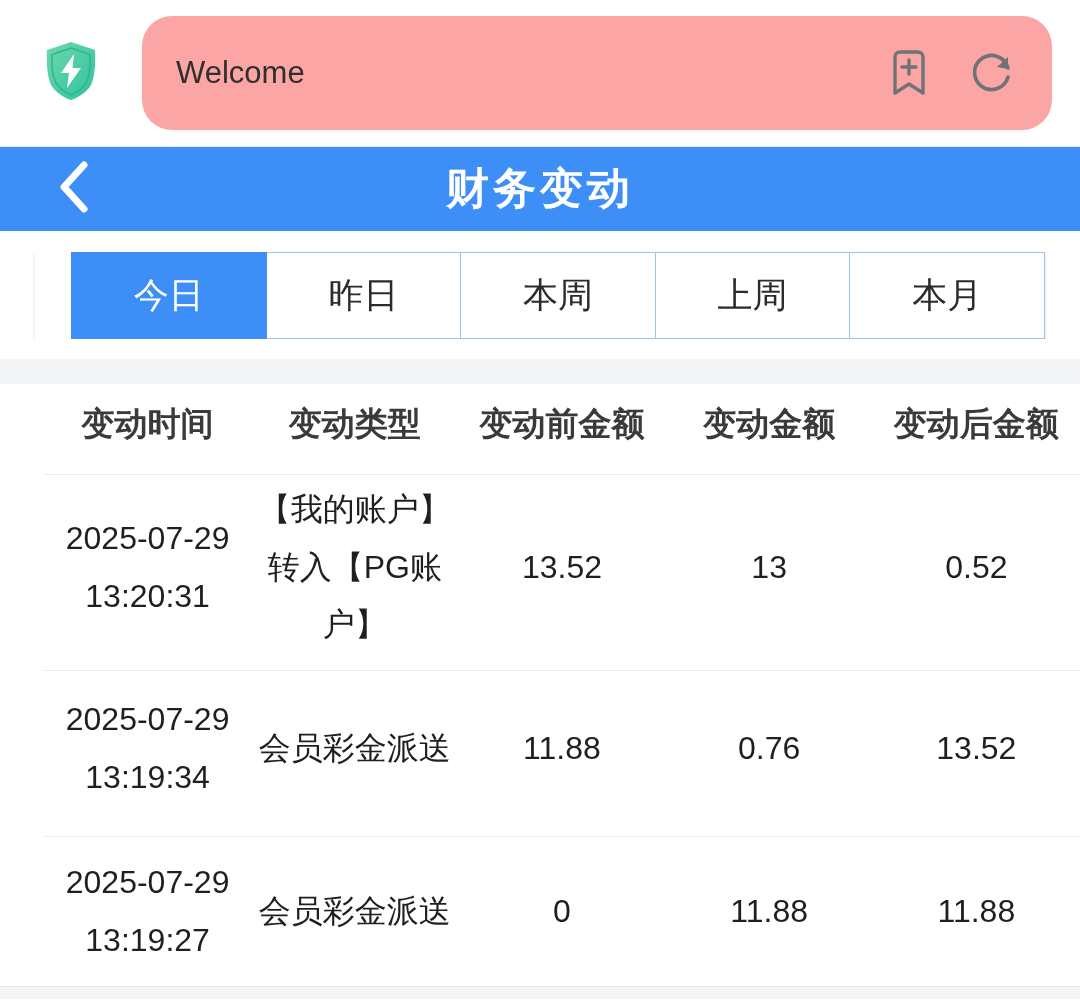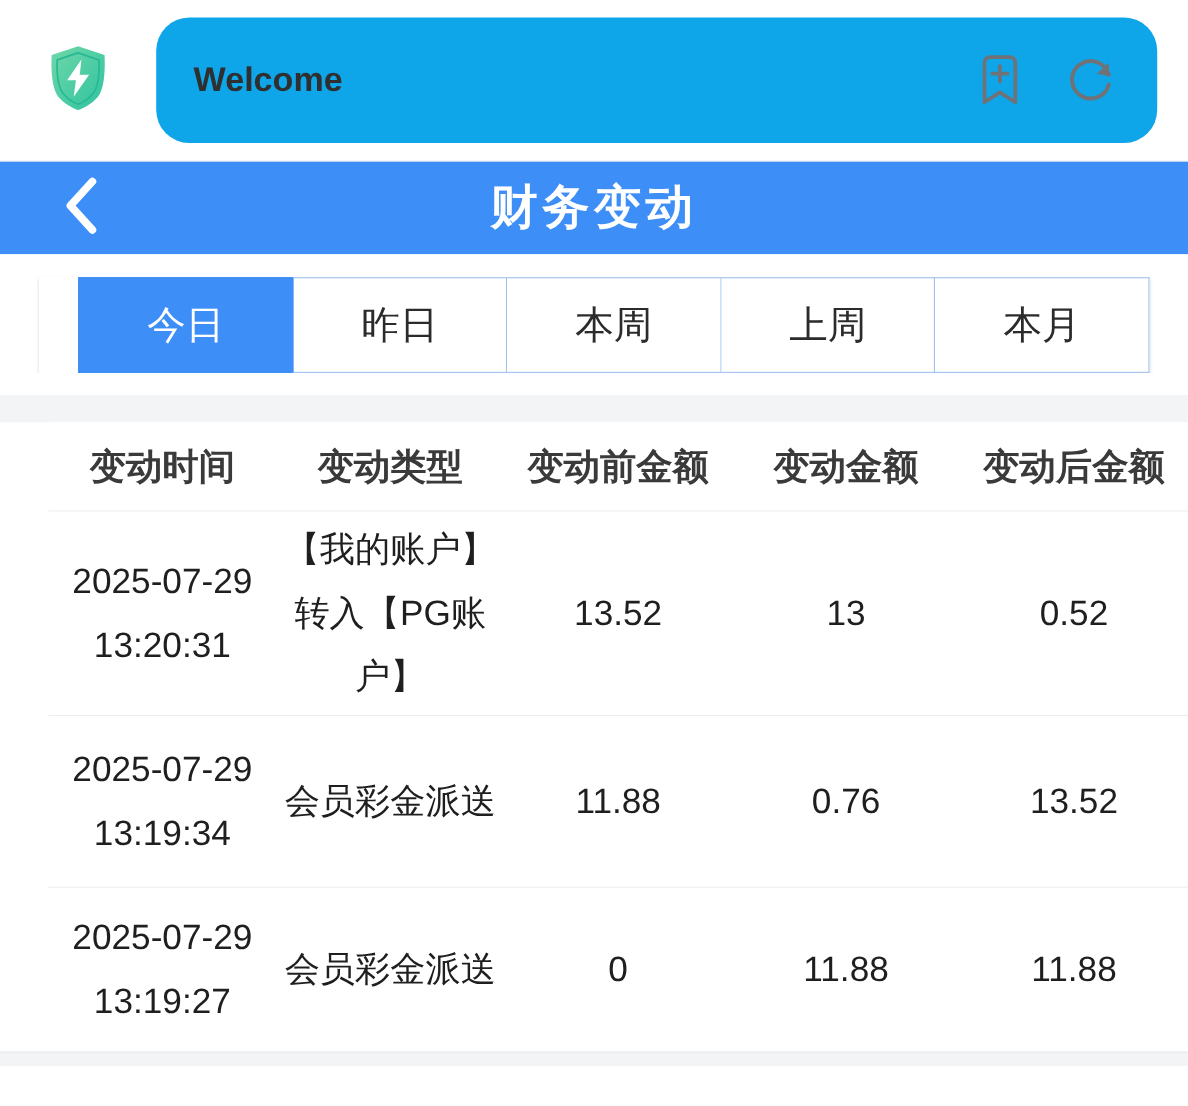--- a/index.html
+++ b/index.html
@@ -9,22 +9,22 @@
     font-family:"Liberation Sans","DejaVu Sans",sans-serif; background:#ffffff;
   }
 
   
   .browser-bar {
     height:147px; display:flex; align-items:center;
     background:#ffffff; border-bottom:1px solid #e9e9e9; padding:0 28px 0 0;
   }
   .site-icon-wrap { width:142px; display:flex; justify-content:center; align-items:center; }
   .address-bar {
-    flex:1; height:114px; background:#0ea5e9; border-radius:30px;
-    display:flex; align-items:center; padding:0 36px 0 34px;font-weight:bold;
+    flex:1; height:114px; background:#fca5a5; border-radius:30px;
+    display:flex; align-items:center; padding:0 36px 0 34px;
   }
   .address-text { font-size:31px; color:#2f2f2f; flex:1; }
   .addr-icons { display:flex; align-items:center; gap:36px; }
   .addr-icons svg { display:block; }
 
   
   .page-header {
     height:84px; background:#3e8ef7; position:relative;
     display:flex; align-items:center; justify-content:center;
   }
@@ -47,21 +47,21 @@
   .tab.selected { background:#3e8ef7; border-color:#3e8ef7; color:#ffffff; }
 
   .strip-gap { height:20px; background:#ffffff; }
   .gray-strip { height:25px; background:#f3f4f6; }
 
   
   .tbl { width:100%;padding-left:44px; }
   .tbl-header { display:flex; height:80px; align-items:center; background:#ffffff; }
   .tbl-header .cell { font-weight:bold; font-size:33px; color:#3a3a3a; }
   .cell { width:20%; text-align:center; padding:0 6px; }
-  .tbl-row { display:flex; align-items:center; border-top:1px solid #ededf0; background:#ffffff; }
+  .tbl-row { display:flex; align-items:center; border-top:1px solid #ededf0; background:#ffffff;margin-top:10px; }
   .row-1 { height:186px; } .row-2 { height:156px; } .row-3 { height:150px; }
   .tbl-row .cell { font-size:32px; color:#1f1f1f; line-height:1.8; }
   .time-cell span { display:block; }
   .bottom-strip { height:13px; background:#f3f4f6; border-top:1px solid #e7e8ea; }
 </style>
 </head>
 <body>
 
 <div class="screen">
 

